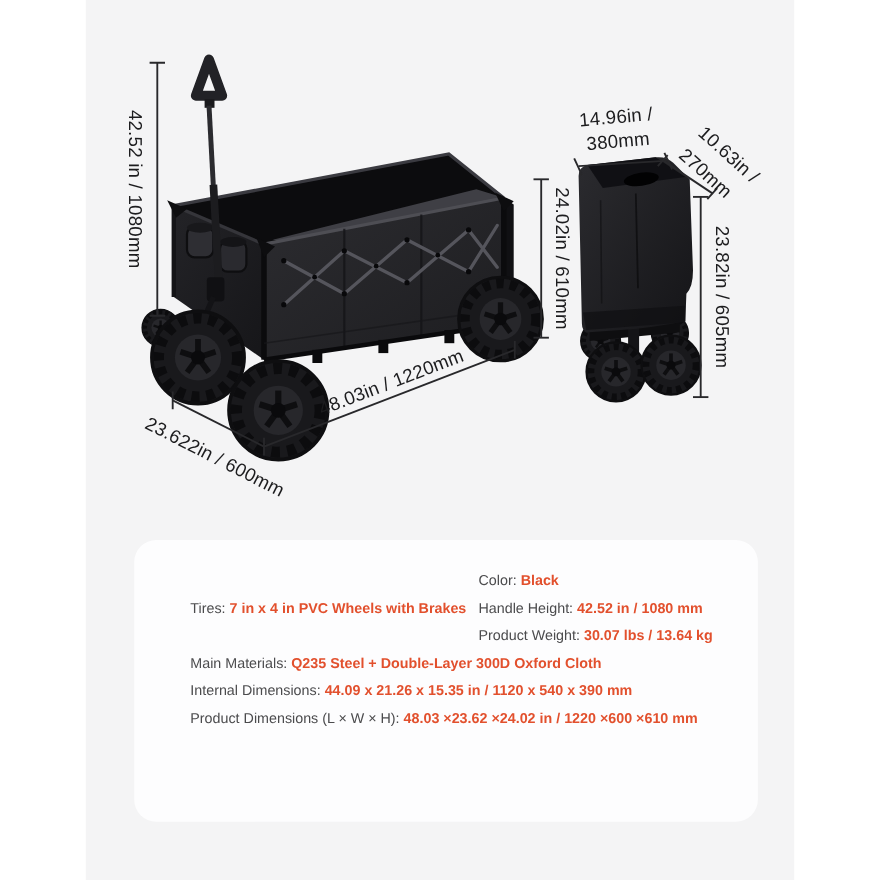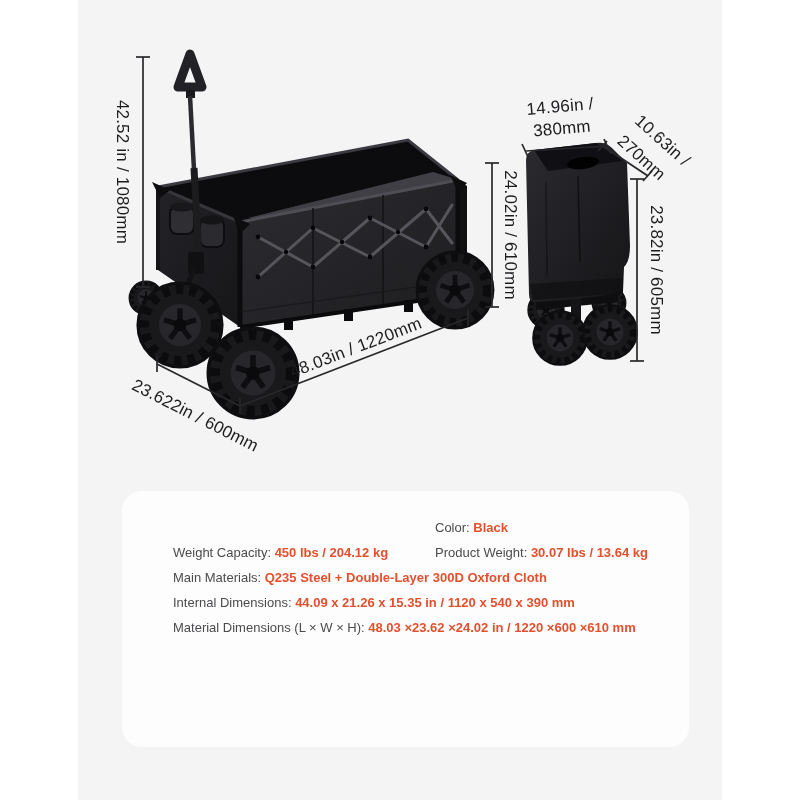--- a/index.html
+++ b/index.html
@@ -193,36 +193,41 @@
 
   <div class="panel">
     <div class="spec-grid">
       <div class="srow">
         <span class="cell c-right">
           <span class="lab">Color: </span><span class="val">Black</span>
         </span>
       </div>
       <div class="srow">
         <span class="cell c-left">
-          <span class="lab">Weight Capacity: </span><span class="val">450 lbs / 204.12 kg</span>
-        </span>
+          <span class="lab">Tires: </span><span class="val">7 in x 4 in PVC Wheels with Brakes</span>
+        </span>
+        <span class="cell c-right">
+          <span class="lab">Handle Height: </span><span class="val">42.52 in / 1080 mm</span>
+        </span>
+      </div>
+      <div class="srow">
         <span class="cell c-right">
           <span class="lab">Product Weight: </span><span class="val">30.07 lbs / 13.64 kg</span>
         </span>
       </div>
       <div class="srow">
         <span class="cell c-full">
           <span class="lab">Main Materials: </span><span class="val">Q235 Steel + Double-Layer 300D Oxford Cloth</span>
         </span>
       </div>
       <div class="srow">
         <span class="cell c-full">
           <span class="lab">Internal Dimensions: </span><span class="val">44.09 x 21.26 x 15.35 in / 1120 x 540 x 390 mm</span>
         </span>
       </div>
       <div class="srow">
         <span class="cell c-full">
-          <span class="lab">Material Dimensions (L × W × H): </span><span class="val">48.03 ×23.62 ×24.02 in / 1220 ×600 ×610 mm</span>
+          <span class="lab">Product Dimensions (L × W × H): </span><span class="val">48.03 ×23.62 ×24.02 in / 1220 ×600 ×610 mm</span>
         </span>
       </div>
     </div>
   </div>
 </div>
 
 </body></html>

